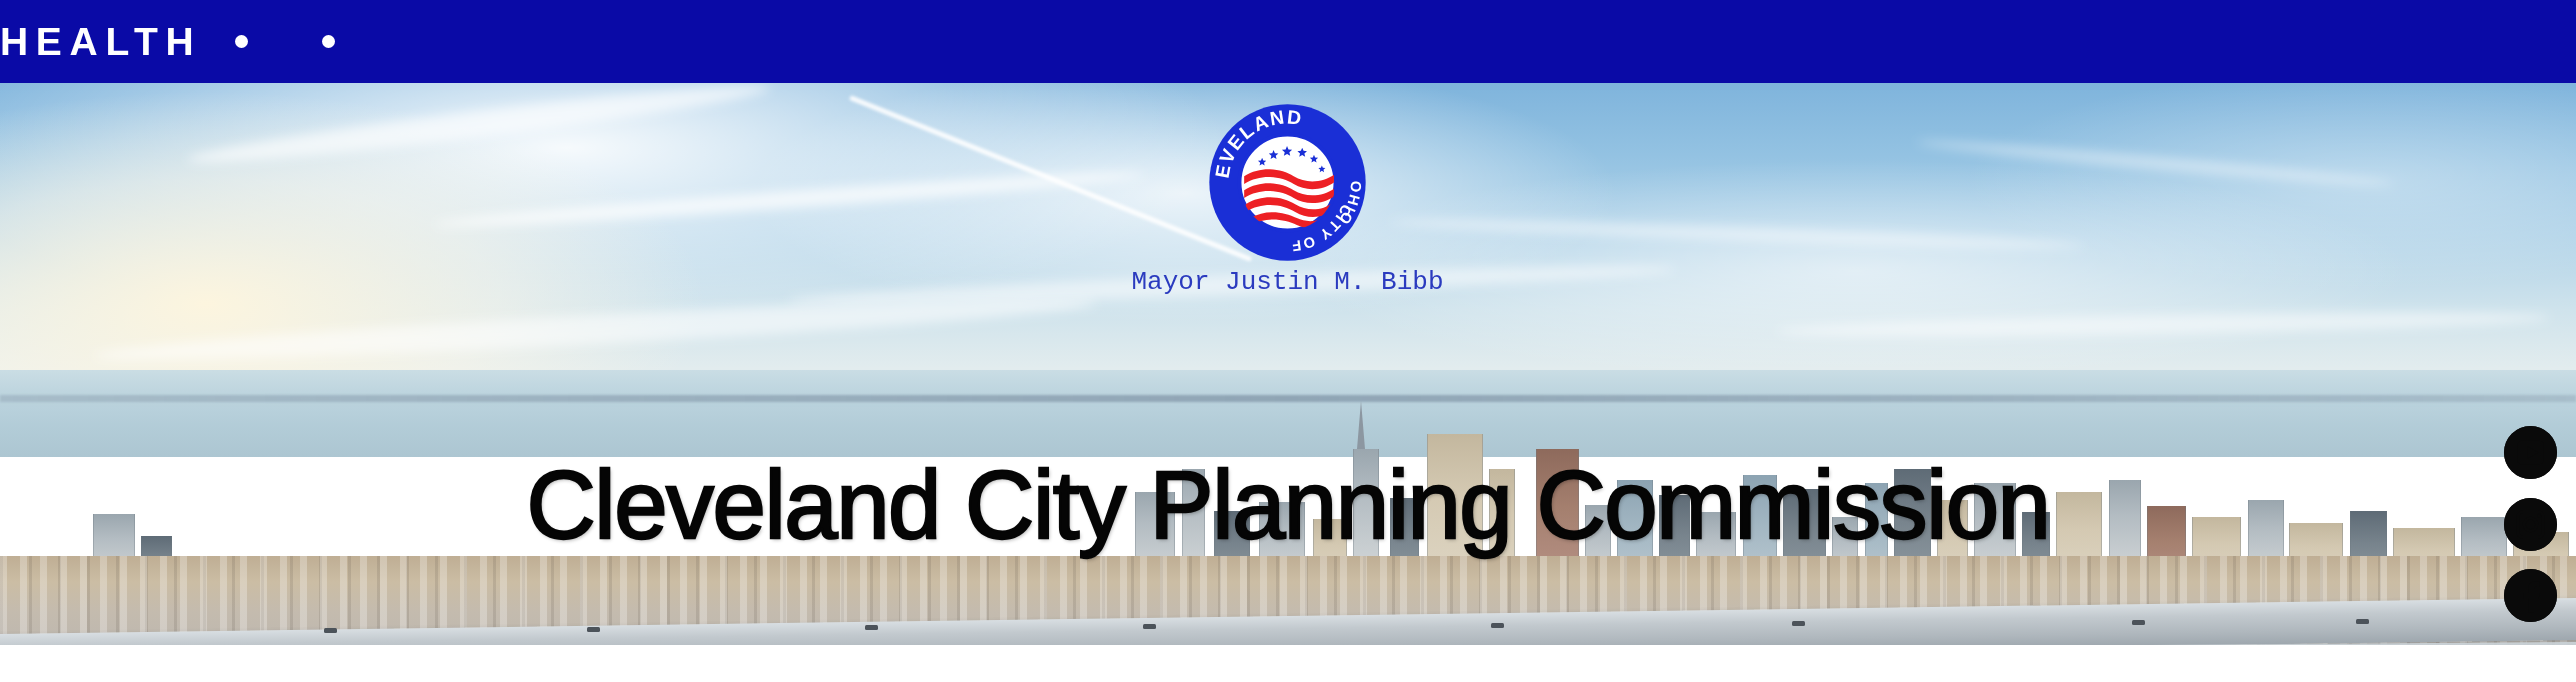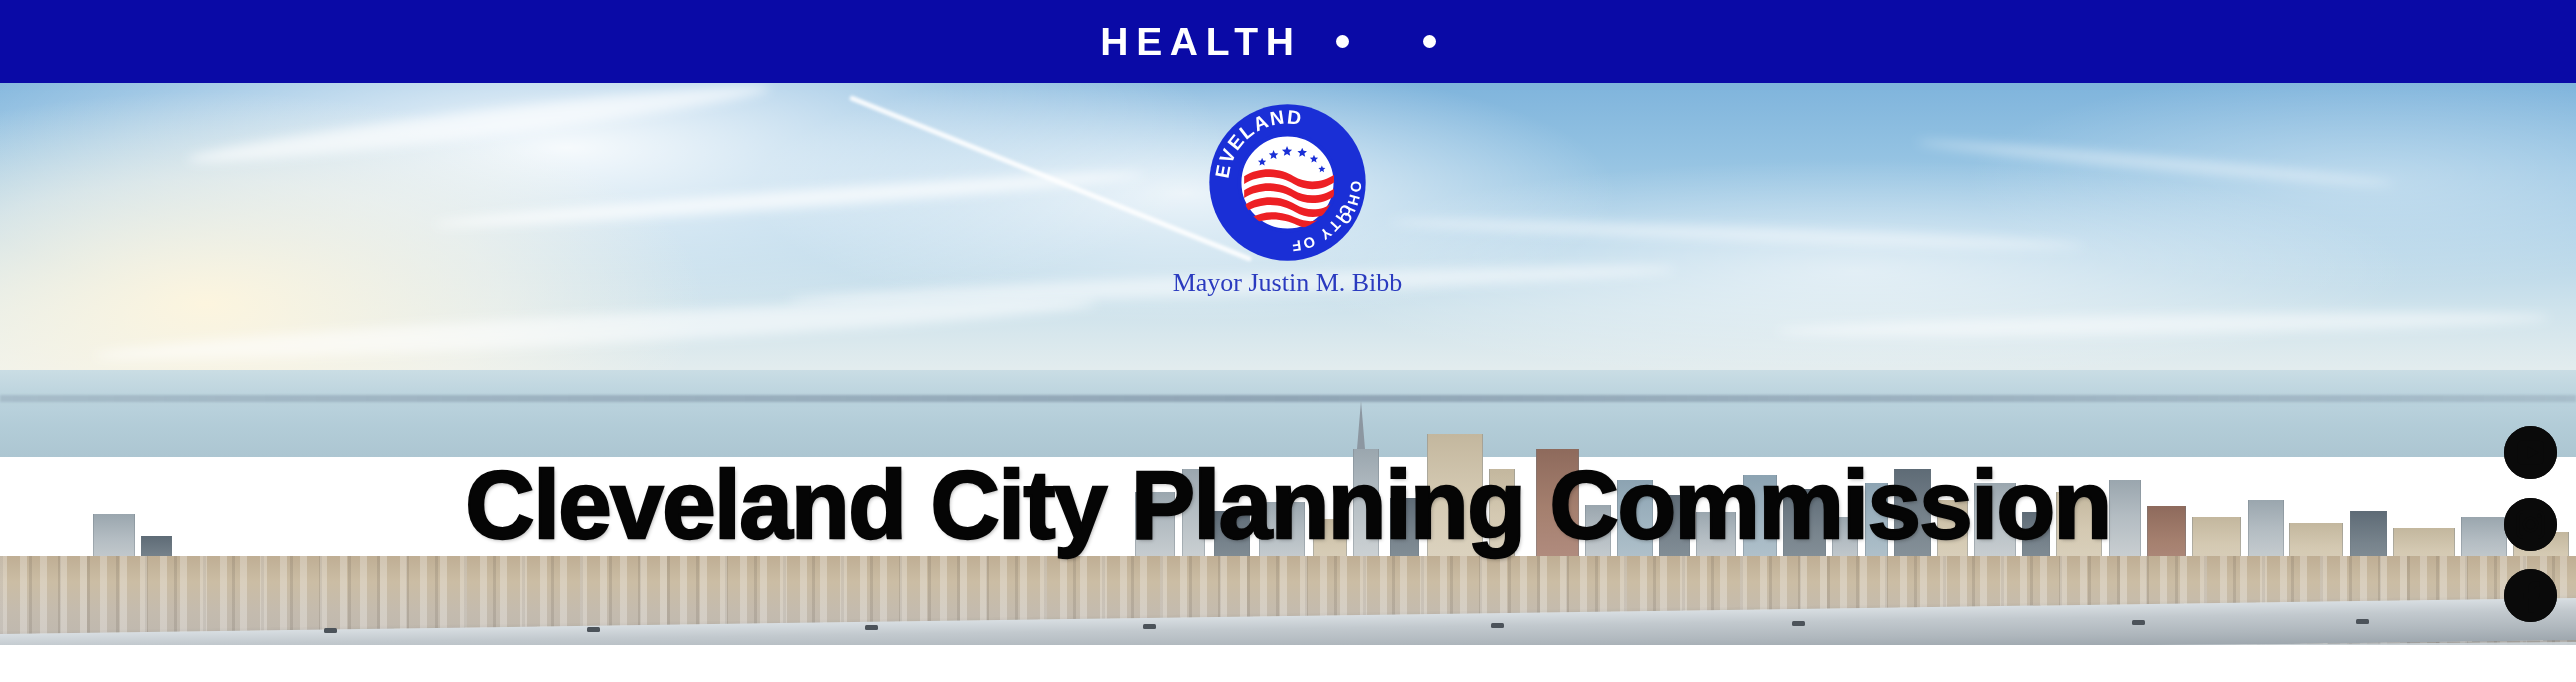--- a/index.html
+++ b/index.html
@@ -23,21 +23,20 @@
 
   
   #tagline-banner {
     position: absolute;
     left: 0; top: 0;
     width: 2576px;
     height: 83px;
     background: #0A0AA6;
     display: flex;
     align-items: center;
-    justify-content: center;
     z-index: 40;
   }
 
   #tagline-inner {
     display: flex;
     align-items: center;
     justify-content: center;
     gap: 0;
     white-space: nowrap;
   }
@@ -223,39 +222,39 @@
     font-family: "Liberation Sans", sans-serif;
     font-weight: 700;
     font-size: 31px;
     letter-spacing: 0.4px;
     color: #1A1ACC;
     line-height: 1.05;
     white-space: nowrap;
   }
 
   #logo-mayor-name {
-    font-family: Liberation Serif, serif;
+    font-family: Liberation Mono, monospace;
     font-weight: 400;
     font-size: 26px;
     color: #2B3BBF;
     line-height: 1.15;
     margin-top: 1.5px;
     white-space: nowrap;
   }
 
   
   #main-title {
     position: absolute;
     left: 0;
     top: 457px;
     width: 2576px;
     text-align: center;
     z-index: 32;
     font-family: "Liberation Sans", sans-serif;
-    font-weight: 700;
+    font-weight: 400;
     font-size: 96px;
     letter-spacing: -1.5px;
     color: #050505;
     line-height: 1;
     white-space: nowrap;
     text-shadow:
       0 0 1.5px rgba(0,0,0,0.55),
       1.5px 1.5px 3.9px rgba(0,0,0,0.28);
     -webkit-text-stroke: 2.3px #050505;
   }

